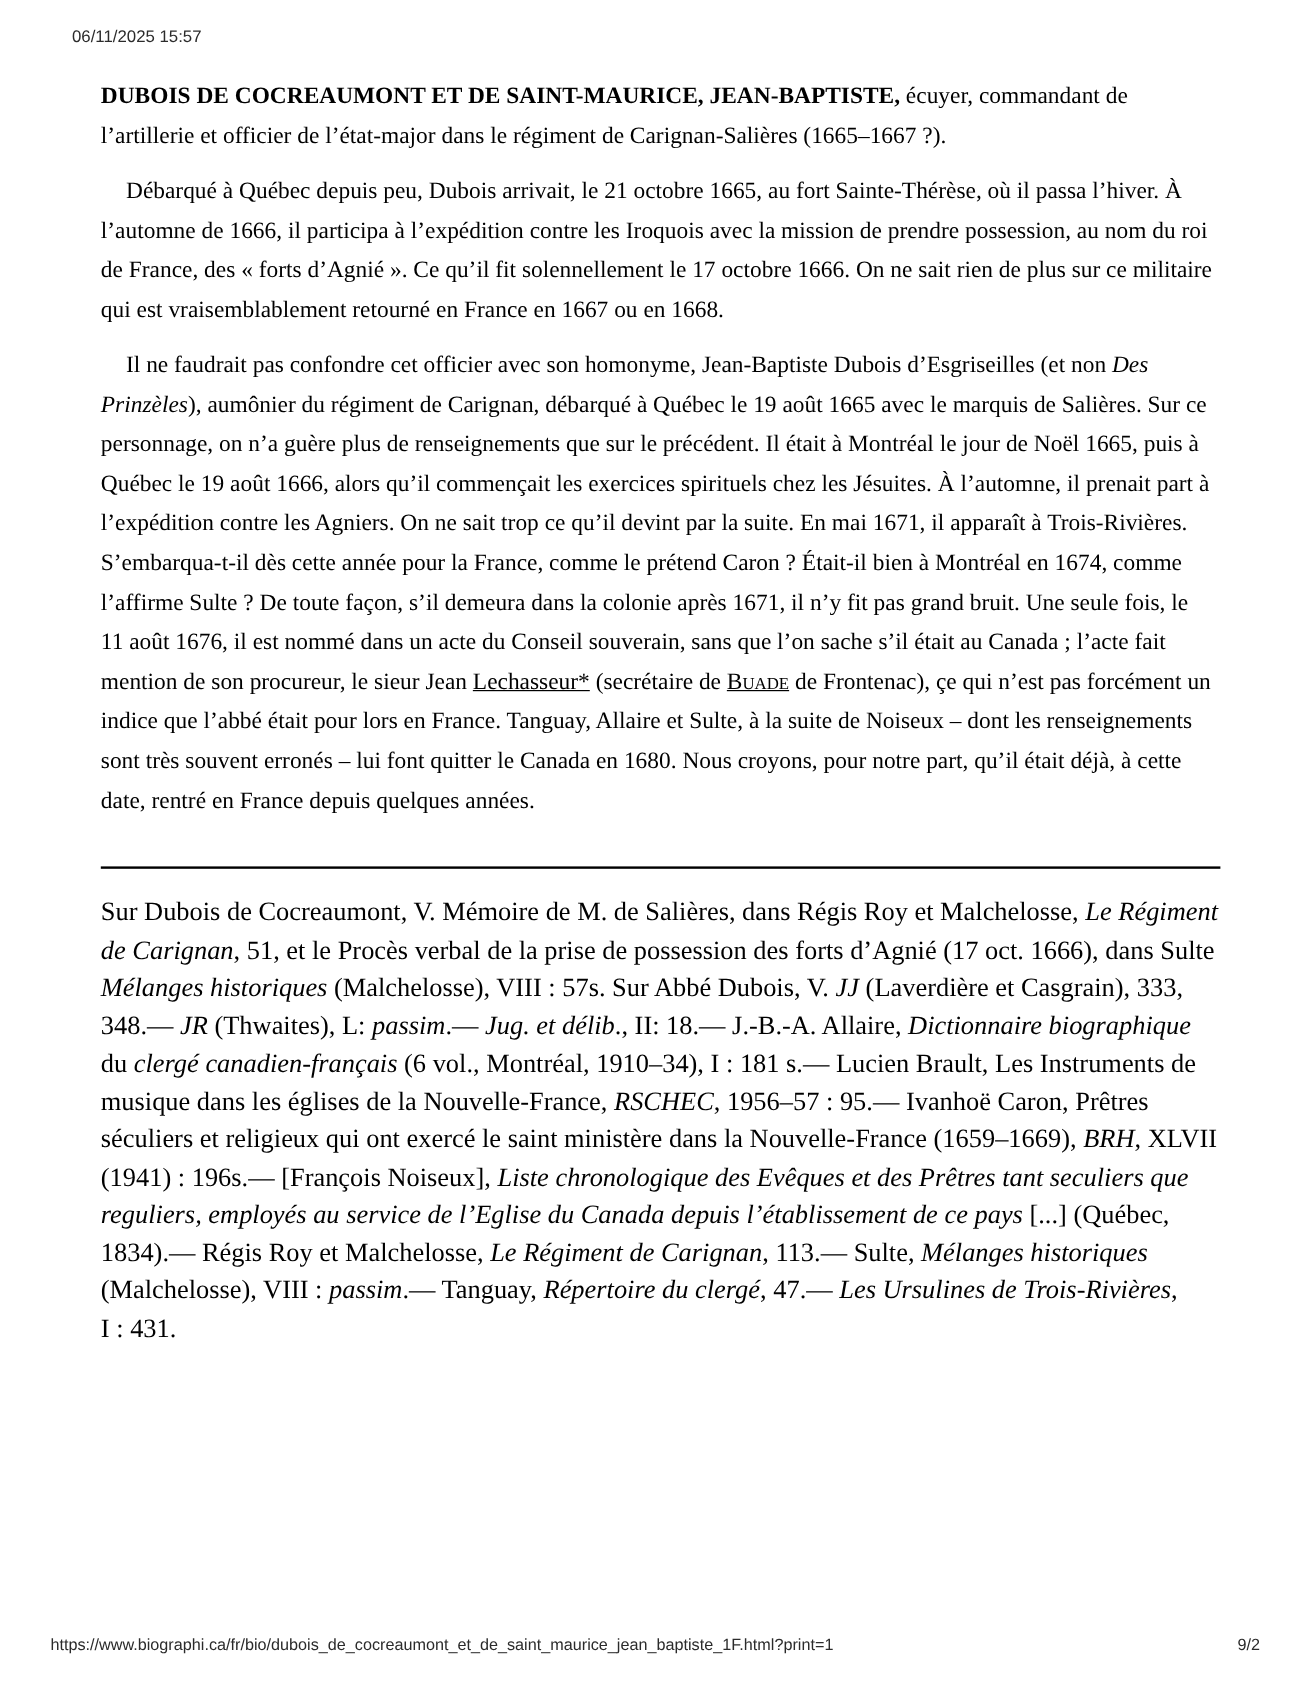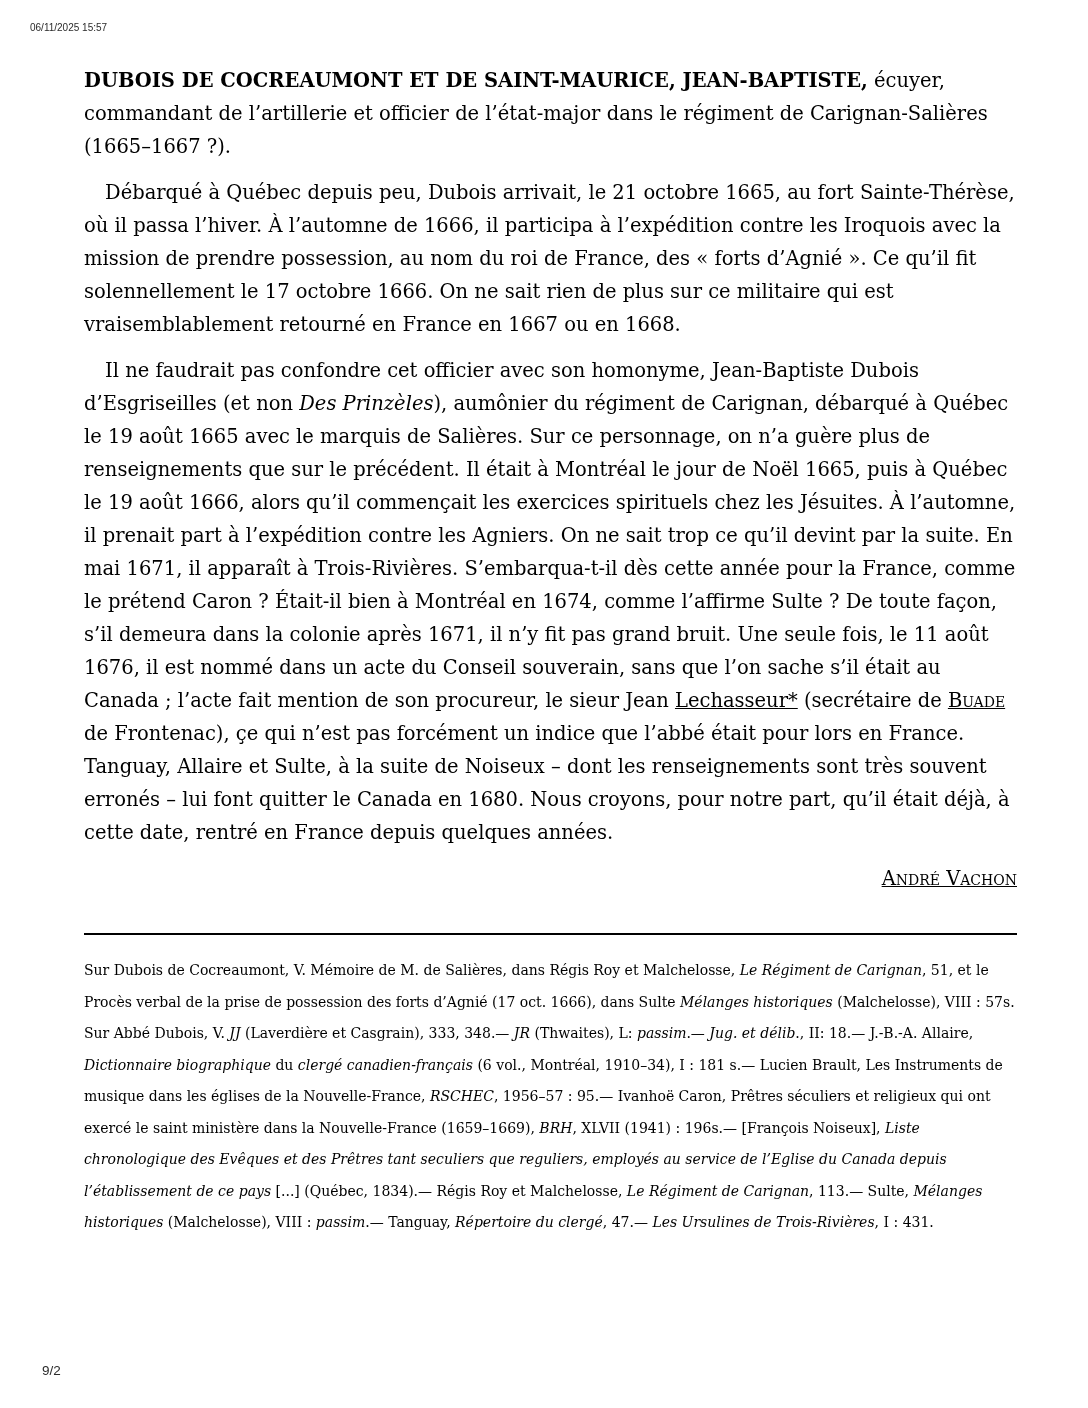--- a/index.html
+++ b/index.html
@@ -6,52 +6,52 @@
   .page {
     position: relative;
     width: 1088px;
     height: 1408px;
     background: #ffffff;
     overflow: hidden;
     color: #000000;
   }
   .print-header {
     position: absolute;
-    top: 22px; left: 30px; right: 42px;
+    top: 22px; left: 60px; right: 42px;
     display: flex;
     align-items: flex-end;
     font-family: "Liberation Sans", "DejaVu Sans", sans-serif;
-    font-size: 10px;
+    font-size: 14px;
     color: #2b2b2b;
     white-space: nowrap;
   }
   .header-date { flex: 0 0 auto; }
   .header-title { flex: 1 1 auto; text-align: center; margin-left: 150px; overflow: hidden; }
   .content {
     position: absolute;
     top: 64px; left: 84px; right: 71px;
     font-family: "DejaVu Serif", "Liberation Serif", serif;
     font-size: 19.5px;
     line-height: 33px;
     text-align: left;
   }
-  .content p { margin: 0 0 13px 0; }
+  .content p { margin: 0 0 13px 0; font-family: Liberation Serif, serif; }
   p.indent { text-indent: 21px; }
   .b  { font-weight: bold; }
   .i  { font-style: italic; }
   .u  { text-decoration: underline; text-align: right; }
   .sc { font-variant: small-caps; }
   .signature { text-align: right; margin-bottom: 0; }
   hr.divider {
     border: none;
     border-top: 2px solid #000000;
     margin: 38px 0 20px 0;
   }
   .bibliography {
-    font-size: 14px;
+    font-size: 22px;
     line-height: 31.5px;
     margin-bottom: 0;
   }
   .print-footer {
     position: absolute;
     bottom: 30px; left: 42px; right: 38px;
     display: flex;
     justify-content: space-between;
     align-items: baseline;
     font-family: "Liberation Sans", "DejaVu Sans", sans-serif;
@@ -65,22 +65,22 @@
 <div class="page">
 
   <header class="print-header">
     <span class="header-date">06/11/2025 15:57</span>
   </header>
 
   <main class="content">
     <p><span class="b">DUBOIS DE COCREAUMONT ET DE SAINT-MAURICE, JEAN-BAPTISTE,</span><span> écuyer, commandant de l’artillerie et officier de l’état-major dans le régiment de Carignan-Salières (1665–1667&nbsp;?).</span></p>
     <p class="indent"><span>Débarqué à Québec depuis peu, Dubois arrivait, le 21 octobre 1665, au fort Sainte-Thérèse, où il passa l’hiver. À l’automne de 1666, il participa à l’expédition contre les Iroquois avec la mission de prendre possession, au nom du roi de France, des «&nbsp;forts d’Agnié&nbsp;». Ce qu’il fit solennellement le 17 octobre 1666. On ne sait rien de plus sur ce militaire qui est vraisemblablement retourné en France en 1667 ou en 1668.</span></p>
     <p class="indent"><span>Il ne faudrait pas confondre cet officier avec son homonyme, Jean-Baptiste Dubois d’Esgriseilles (et non </span><span class="i">Des Prinzèles</span><span>), aumônier du régiment de Carignan, débarqué à Québec le 19 août 1665 avec le marquis de Salières. Sur ce personnage, on n’a guère plus de renseignements que sur le précédent. Il était à Montréal le jour de Noël 1665, puis à Québec le 19 août 1666, alors qu’il commençait les exercices spirituels chez les Jésuites. À l’automne, il prenait part à l’expédition contre les Agniers. On ne sait trop ce qu’il devint par la suite. En mai 1671, il apparaît à Trois-Rivières. S’embarqua-t-il dès cette année pour la France, comme le prétend Caron&nbsp;? Était-il bien à Montréal en 1674, comme l’affirme Sulte&nbsp;? De toute façon, s’il demeura dans la colonie après 1671, il n’y fit pas grand bruit. Une seule fois, le 11&nbsp;août 1676, il est nommé dans un acte du Conseil souverain, sans que l’on sache s’il était au Canada&nbsp;; l’acte fait mention de son procureur, le sieur Jean </span><span class="u">Lechasseur*</span><span> (secrétaire de </span><span class="u sc">Buade</span><span> de Frontenac), çe qui n’est pas forcément un indice que l’abbé était pour lors en France. Tanguay, Allaire et Sulte, à la suite de Noiseux – dont les renseignements sont très souvent erronés – lui font quitter le Canada en 1680. Nous croyons, pour notre part, qu’il était déjà, à cette date, rentré en France depuis quelques années.</span></p>
-    <p class="signature"><span class="u sc">André Vachon</span></p>
     <hr class="divider">
     <p class="bibliography"><span>Sur Dubois de Cocreaumont, V. Mémoire de M. de Salières, dans Régis Roy et Malchelosse, </span><span class="i">Le Régiment de Carignan</span><span>, 51, et le Procès verbal de la prise de possession des forts d’Agnié (17 oct. 1666), dans Sulte </span><span class="i">Mélanges historiques</span><span> (Malchelosse), VIII&nbsp;:&nbsp;57s. Sur Abbé Dubois, V. </span><span class="i">JJ</span><span> (Laverdière et Casgrain), 333, 348.— </span><span class="i">JR</span><span> (Thwaites), L: </span><span class="i">passim</span><span>.— </span><span class="i">Jug. et délib</span><span>., II: 18.— J.-B.-A. Allaire, </span><span class="i">Dictionnaire biographique</span><span> du </span><span class="i">clergé canadien-français</span><span> (6 vol., Montréal, 1910–34), I&nbsp;:&nbsp;181 s.— Lucien Brault, Les Instruments de musique dans les églises de la Nouvelle-France, </span><span class="i">RSCHEC</span><span>, 1956–57&nbsp;:&nbsp;95.— Ivanhoë Caron, Prêtres séculiers et religieux qui ont exercé le saint ministère dans la Nouvelle-France (1659–1669), </span><span class="i">BRH</span><span>, XLVII (1941)&nbsp;:&nbsp;196s.— [François Noiseux], </span><span class="i">Liste chronologique des Evêques et des Prêtres tant seculiers que reguliers, employés au service de l’Eglise du Canada depuis l’établissement de ce pays</span><span> [...] (Québec, 1834).— Régis Roy et Malchelosse, </span><span class="i">Le Régiment de Carignan</span><span>, 113.— Sulte, </span><span class="i">Mélanges historiques</span><span> (Malchelosse), VIII&nbsp;:&nbsp;</span><span class="i">passim</span><span>.— Tanguay, </span><span class="i">Répertoire du clergé</span><span>, 47.— </span><span class="i">Les Ursulines de Trois-Rivières</span><span>, I&nbsp;:&nbsp;431.</span></p>
   </main>
 
   <footer class="print-footer">
+    <span>https://www.biographi.ca/fr/bio/dubois_de_cocreaumont_et_de_saint_maurice_jean_baptiste_1F.html?print=1</span>
     <span>9/2</span>
   </footer>
 
 </div>
 
 </body></html>

